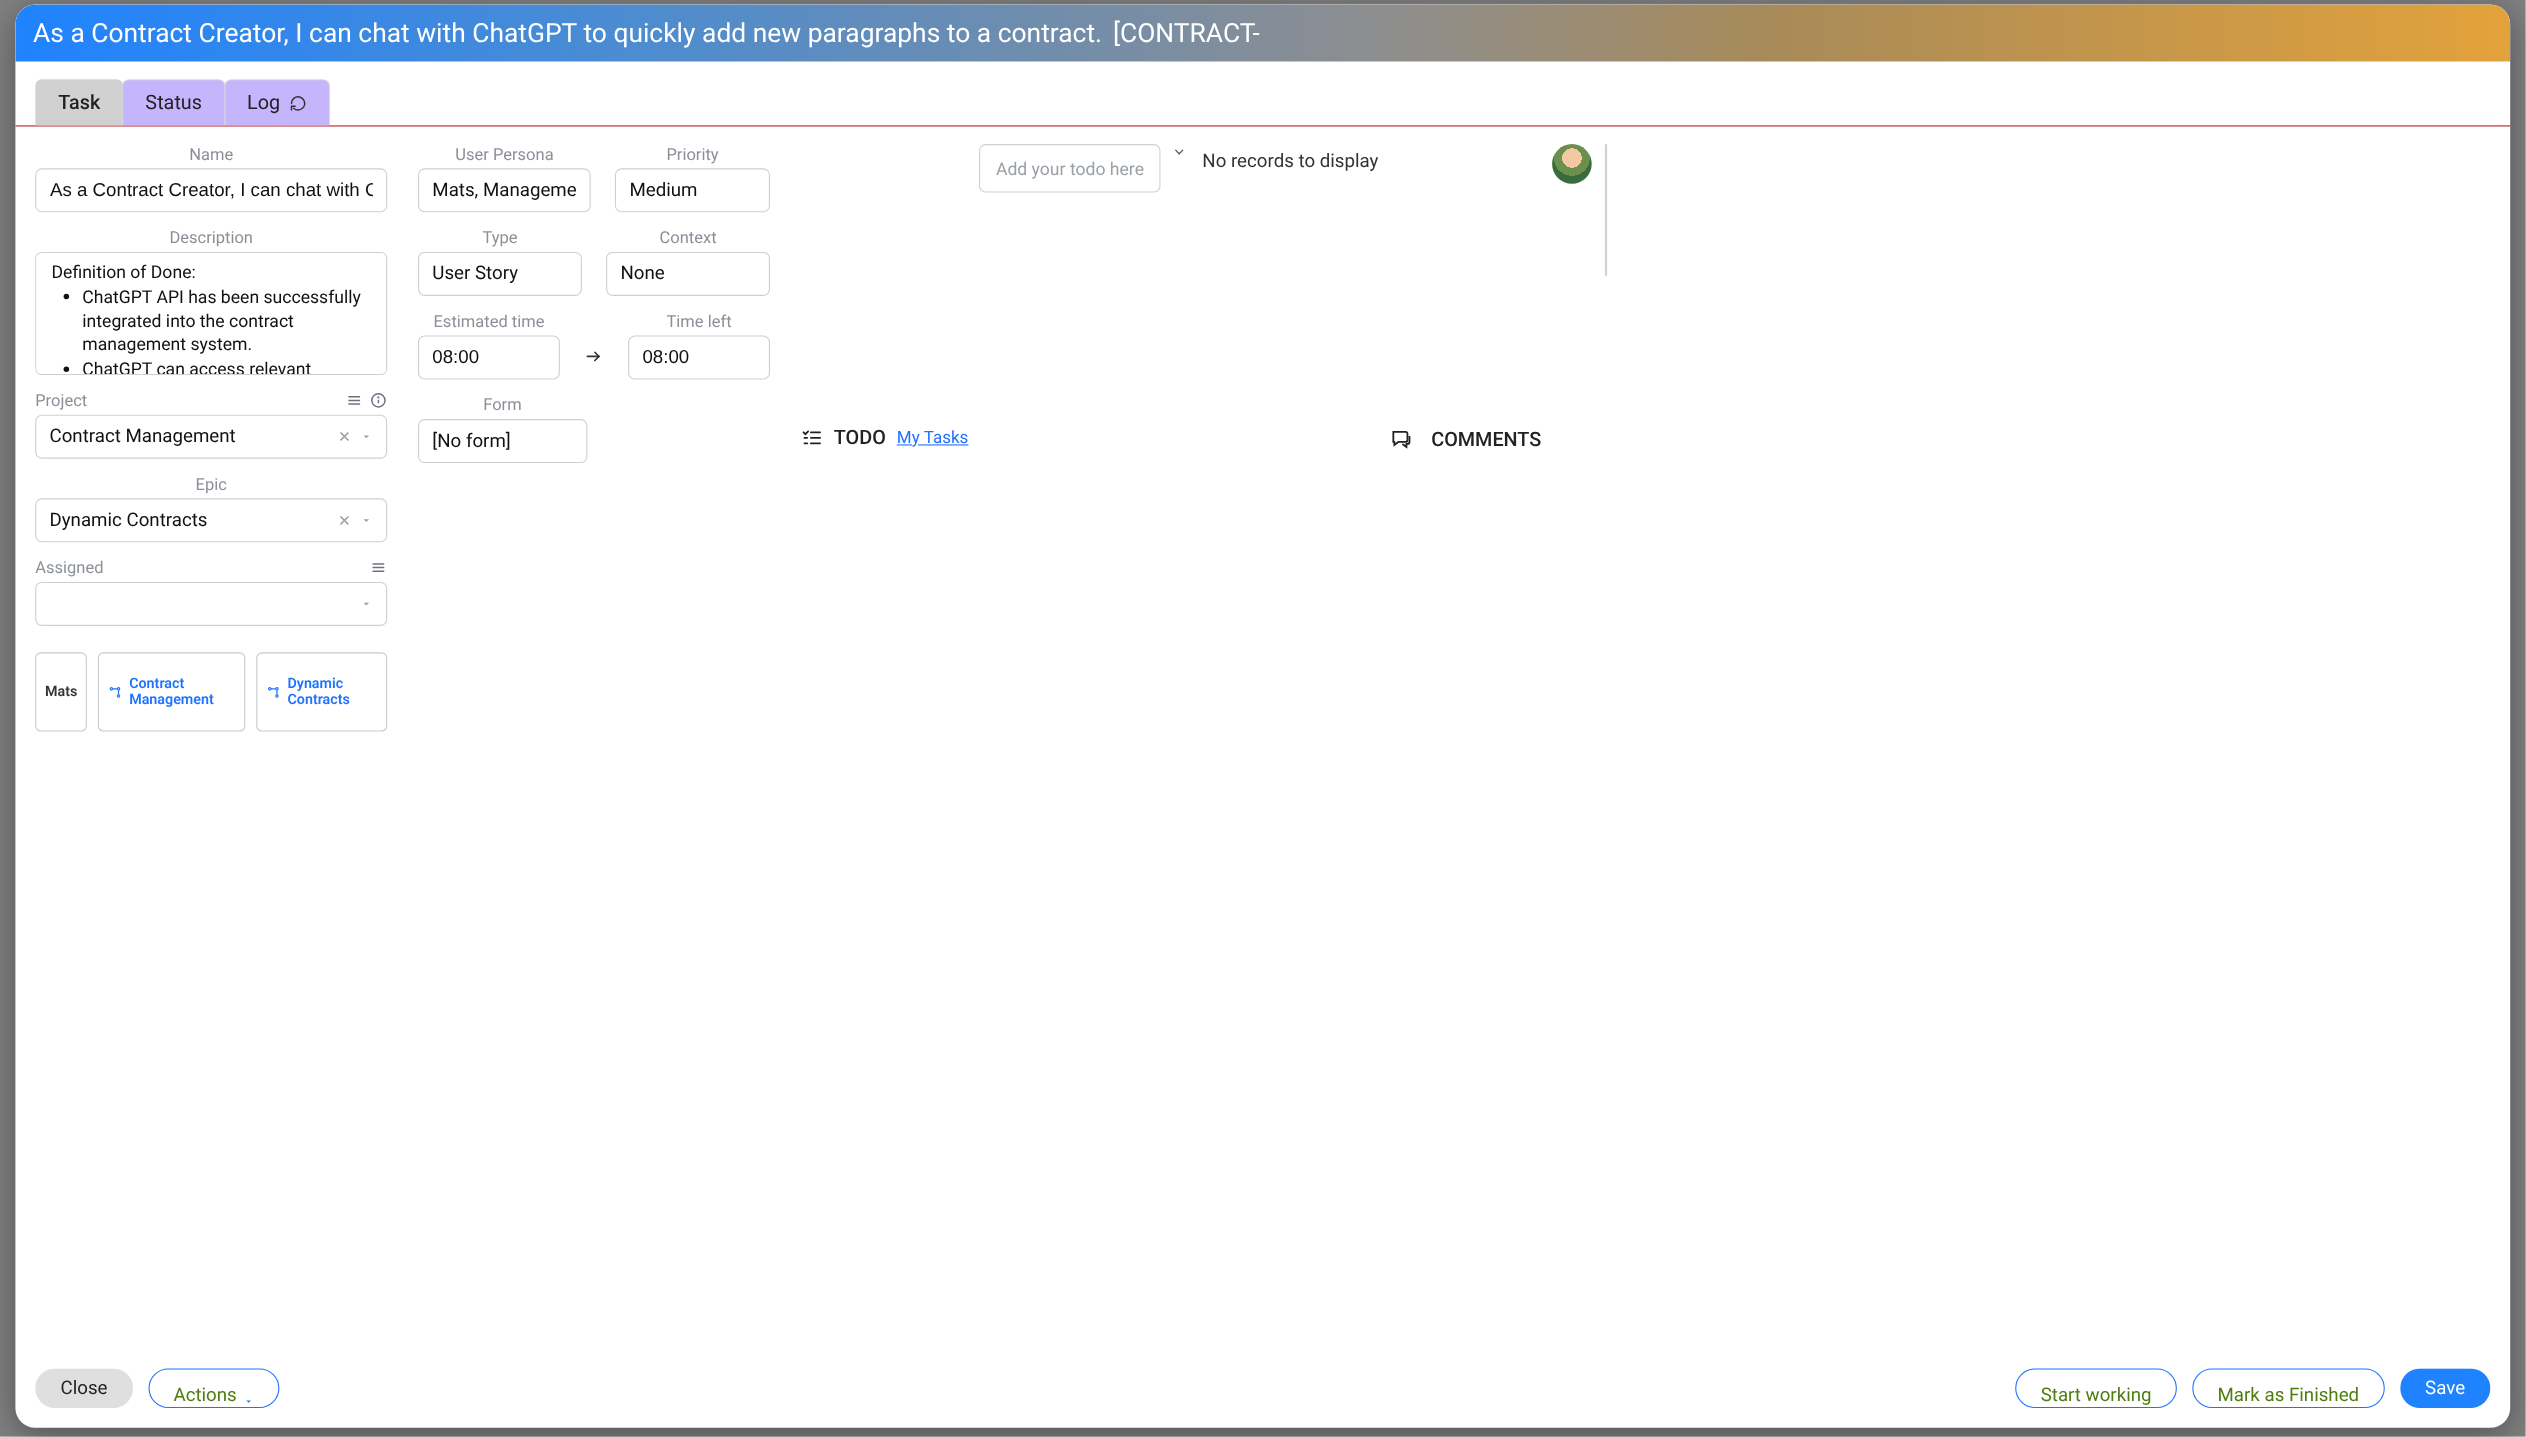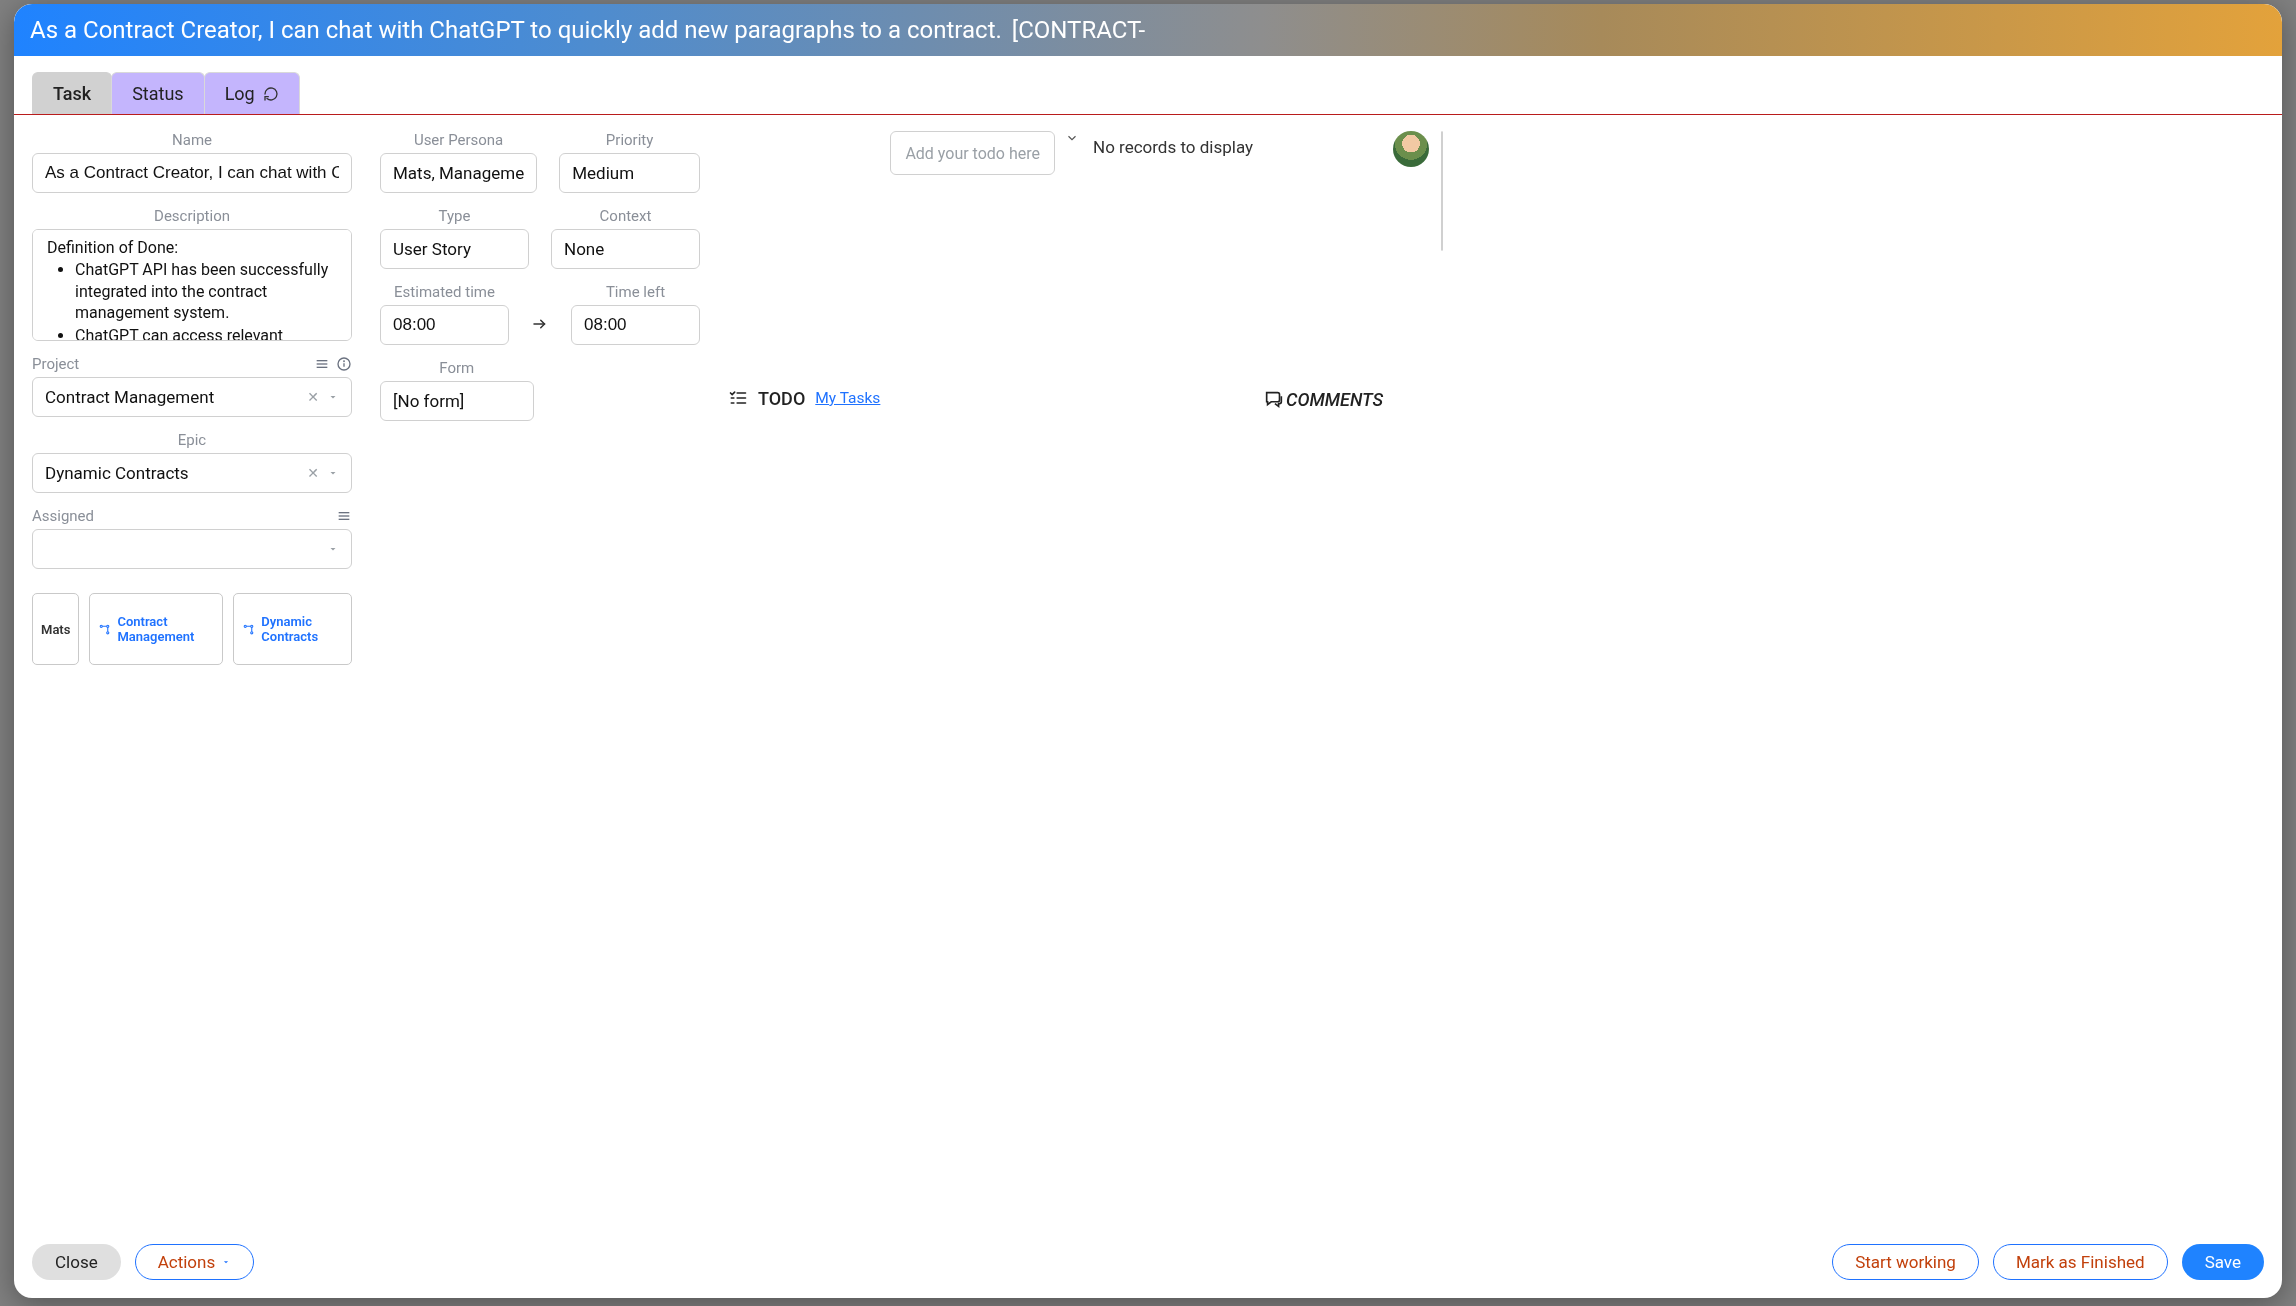--- a/index.html
+++ b/index.html
@@ -139,21 +139,21 @@
   .side-title { font-size:18px; font-weight:500; }
   .my-tasks { color:#1f72ff; font-size:15.5px; text-decoration:underline; cursor:pointer; }
   .todo-input {
     border:1px solid #d0d0d0; border-radius:6px; height:44px;
     padding:0 14px; font-size:16px; color:#111;
     display:flex; align-items:center; cursor:text;
   }
   .todo-input.placeholder { color:#9aa0a6; }
   .chev-line { display:flex; justify-content:flex-end; padding-right:4px; }
   .no-records { font-size:17px; color:#333; margin:6px 0 14px 0;}
-  .comments-head { display:flex; align-items:center; gap:1px; margin-top:10px; margin-bottom:8px;font-style:italic;}
+  .comments-head { display:flex; align-items:center; gap:16px; margin-top:10px; margin-bottom:8px;}
   .comment-row { display:flex; gap:12px; align-items:flex-start; }
   .avatar {
     width:36px; height:36px; border-radius:50%;
     background: radial-gradient(circle at 50% 35%, #f2c9a3 0 30%, #6b8f4c 30% 55%, #3a6b3a 55% 100%);
     flex:0 0 auto;
   }
   .comment-box {
     flex:1; border:1px solid #d0d0d0; border-radius:6px; height:120px; background:#fff;
   }
 
@@ -176,21 +176,21 @@
     display:flex; align-items:center; justify-content:space-between;
   }
   .footer-left { display:flex; gap:14px; align-items:center;}
   .footer-right { display:flex; gap:14px; align-items:center;}
   .btn {
     height:36px; border-radius:21px; padding:0 22px;
     font-size:17px; display:flex; align-items:center; justify-content:center;
     cursor:pointer; border:1.5px solid transparent; gap:6px;
   }
   .btn-grey { background:#dfdfdf; color:#222; }
-  .btn-outline-blue { background:#fff; color:#c2410c; border-color:#1f72ff; }
+  .btn-outline-blue { background:#fff; color:#4d7c0f; border-color:#1f72ff;align-items:flex-end; }
   .btn-blue { background:#1f83ff; color:#fff; }
   .caret-sm { width:10px;height:10px; }
   
   .icon { display:inline-flex; }
 </style>
 </head>
 <body>
 
 <div class="modal">
 

